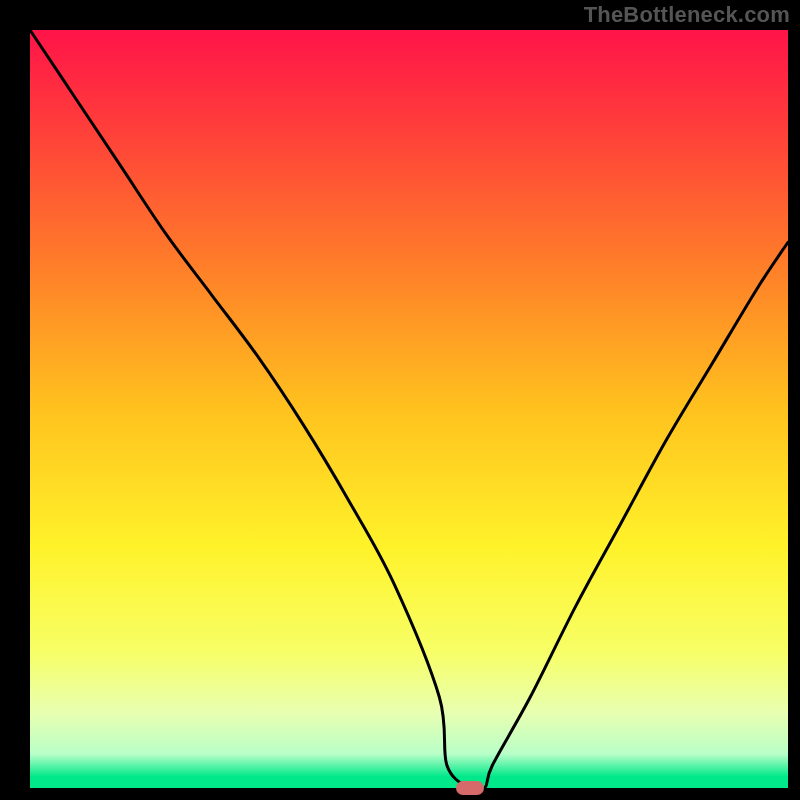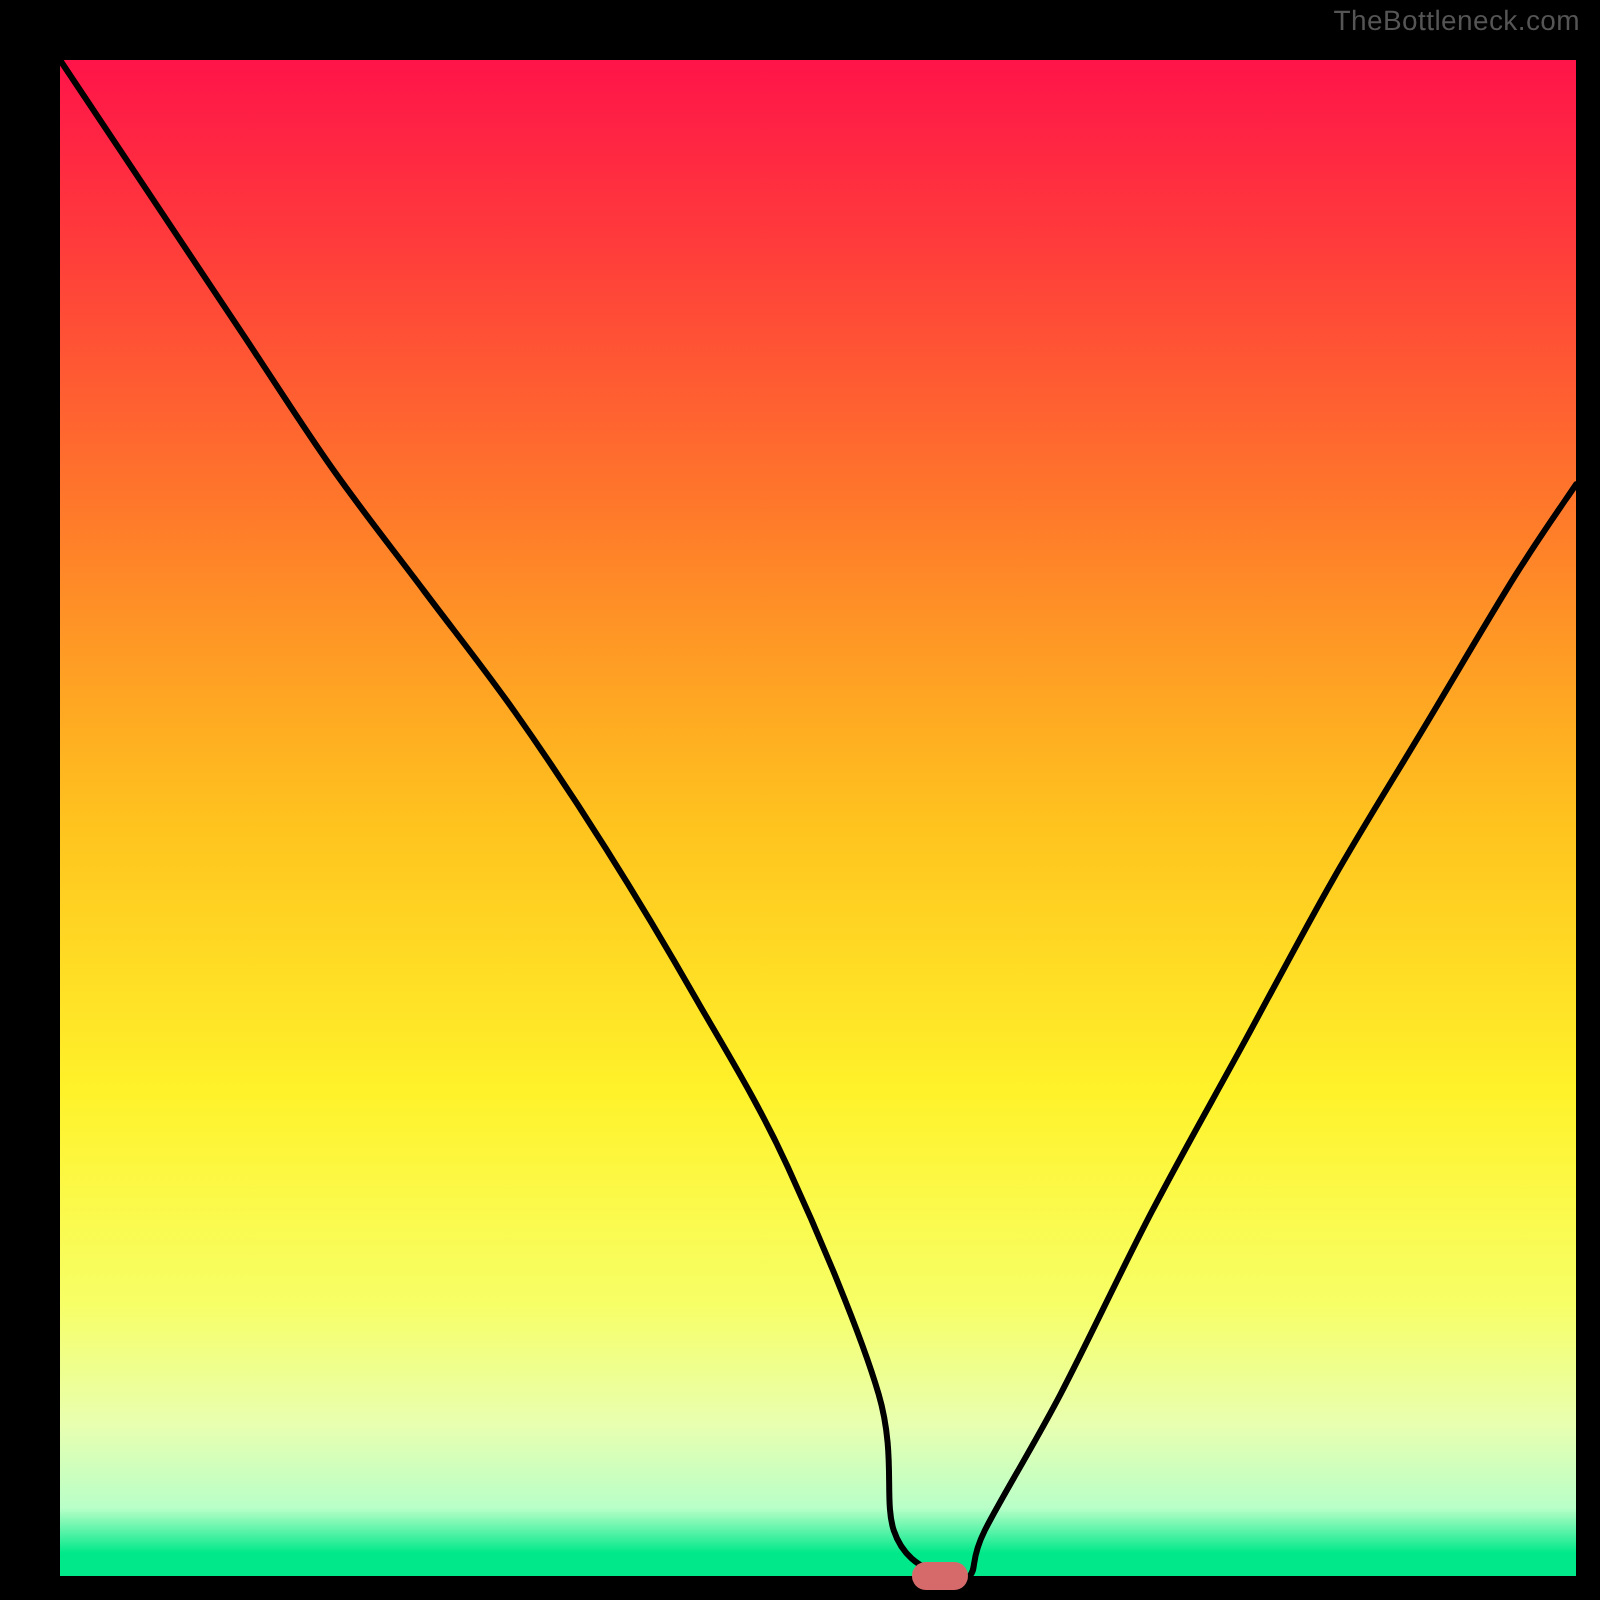--- a/index.html
+++ b/index.html
@@ -14,22 +14,22 @@
     position: relative;
     width: 800px;
     height: 800px;
     background: #000;
   }
   .watermark {
     position: absolute;
     top: 2px;
     right: 10px;
     color: #555;
-    font-size: 14px;
-    font-weight: normal;
+    font-size: 22px;
+    font-weight: bold;
     letter-spacing: 0.2px;
     z-index: 10;
   }
   svg.plot {
     position: absolute;
     top: 0;
     left: 0;
   }
   .marker {
     position: absolute;

